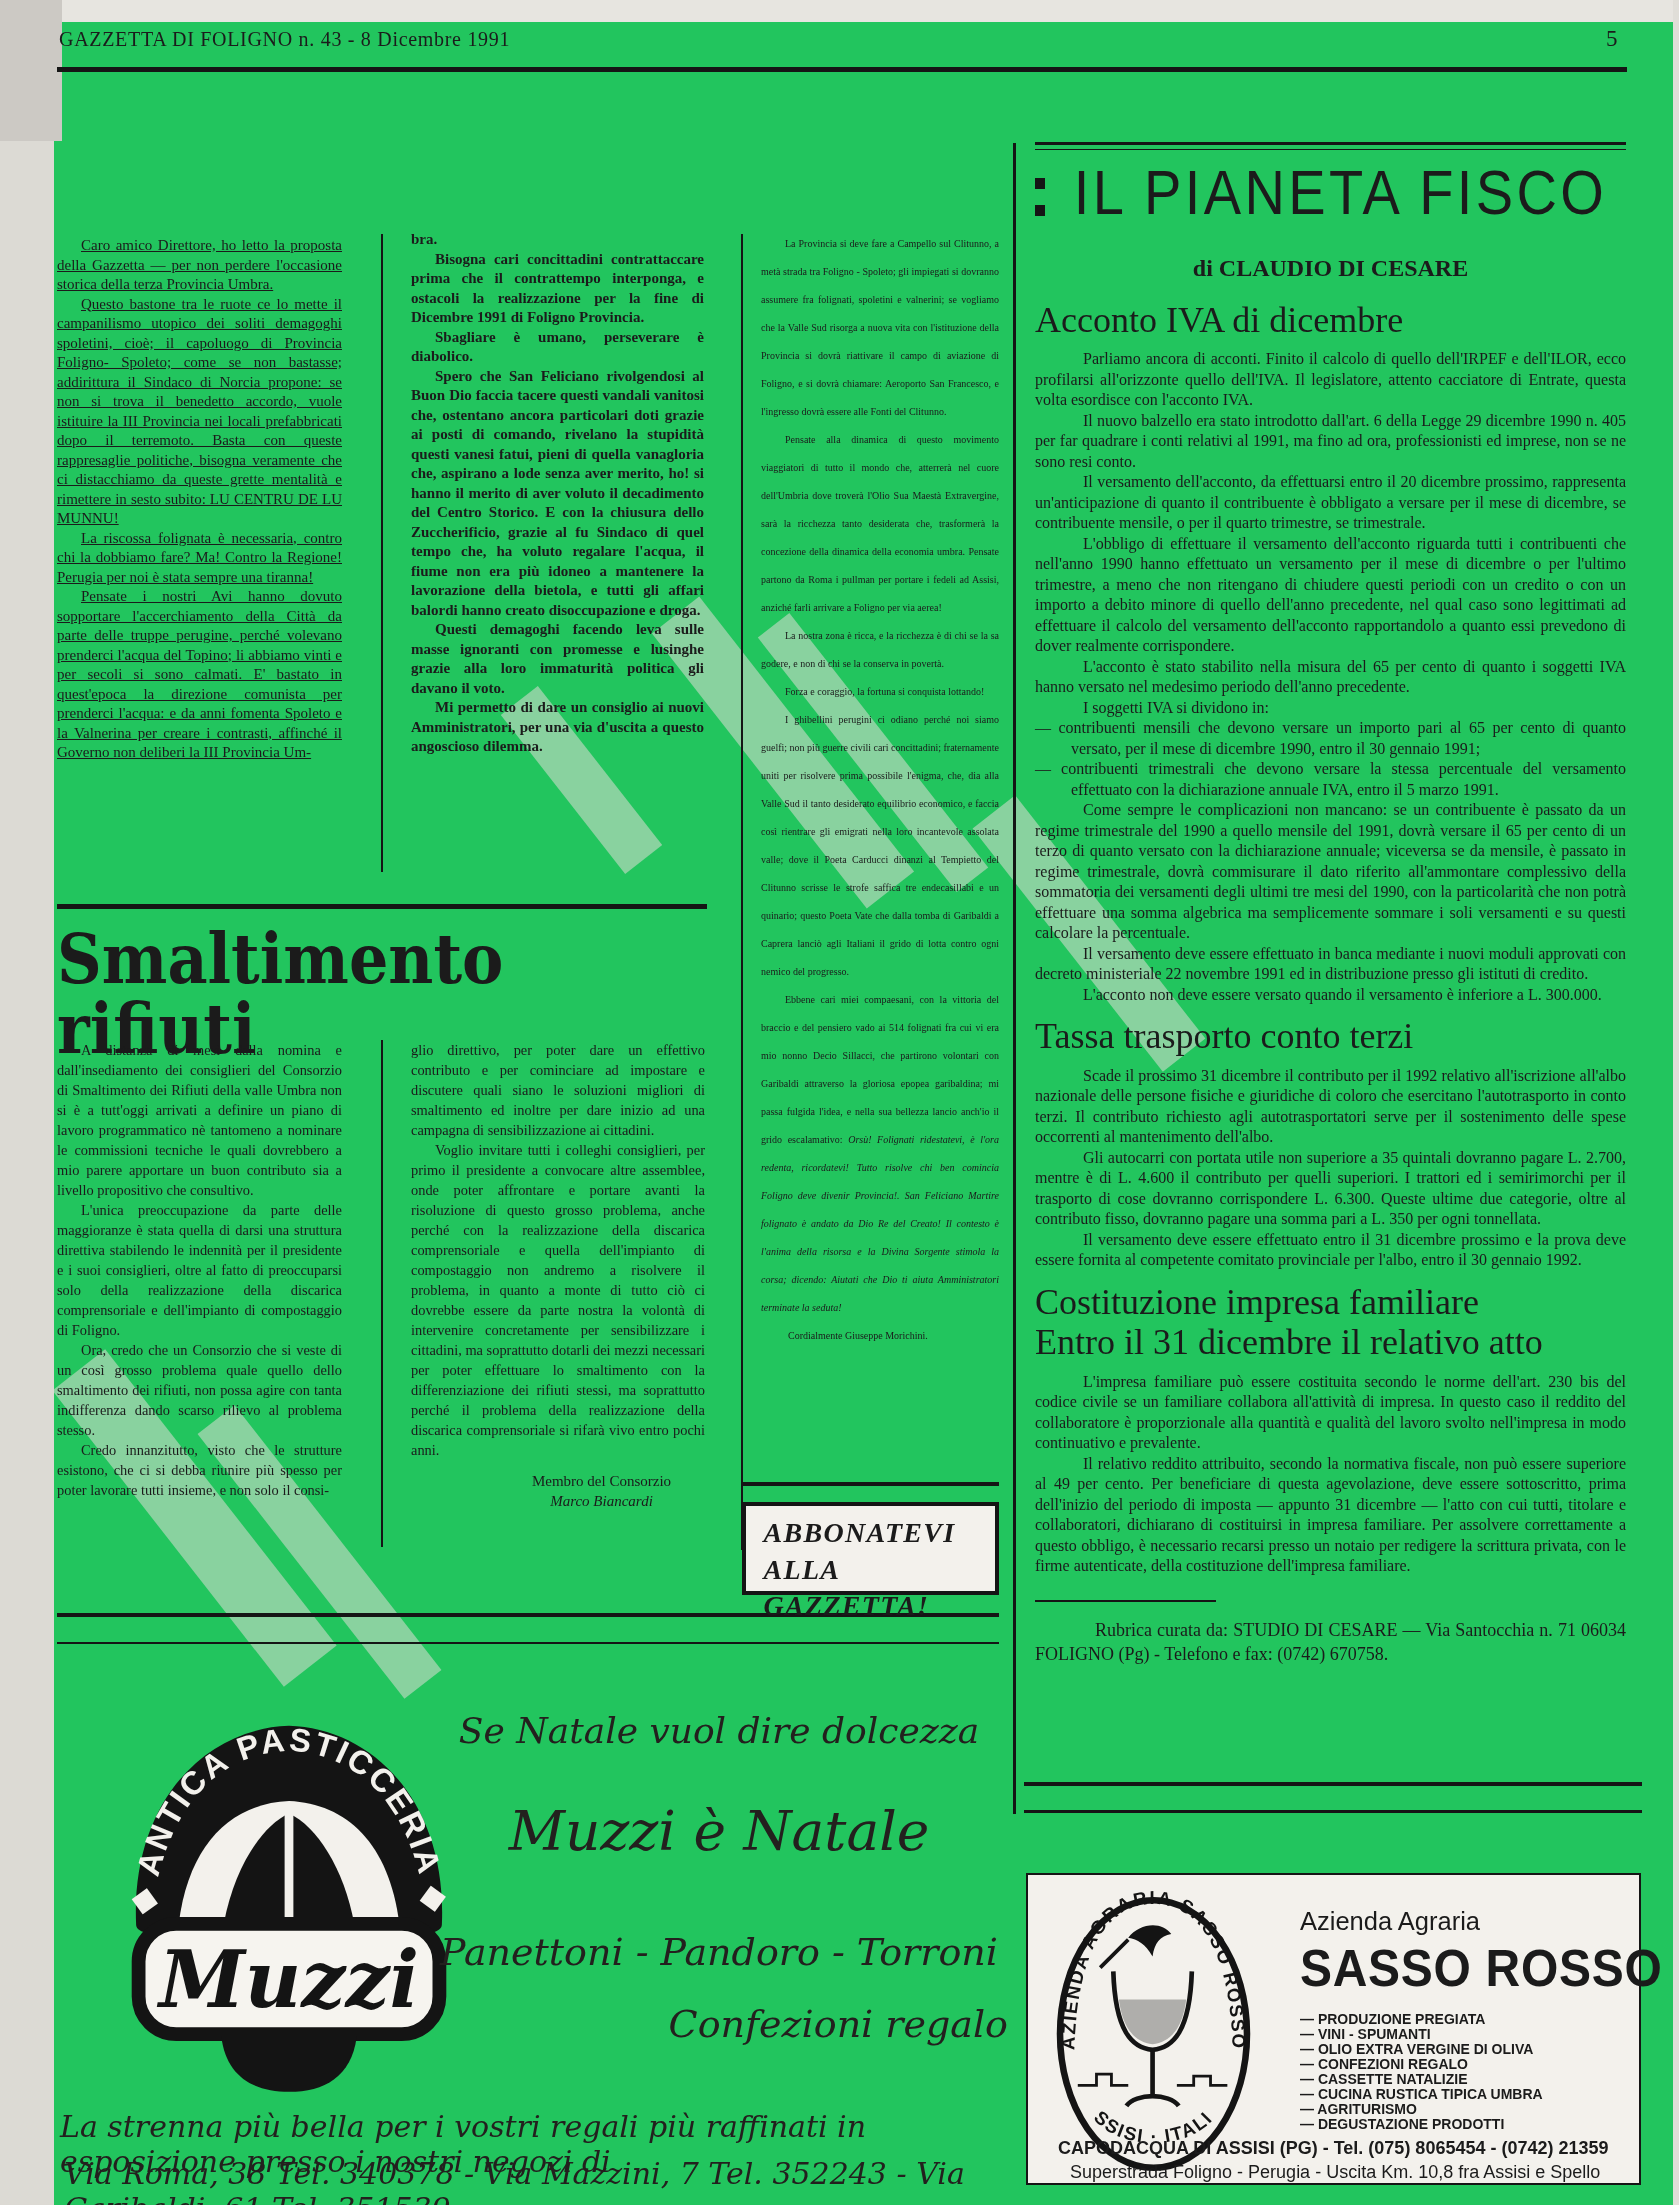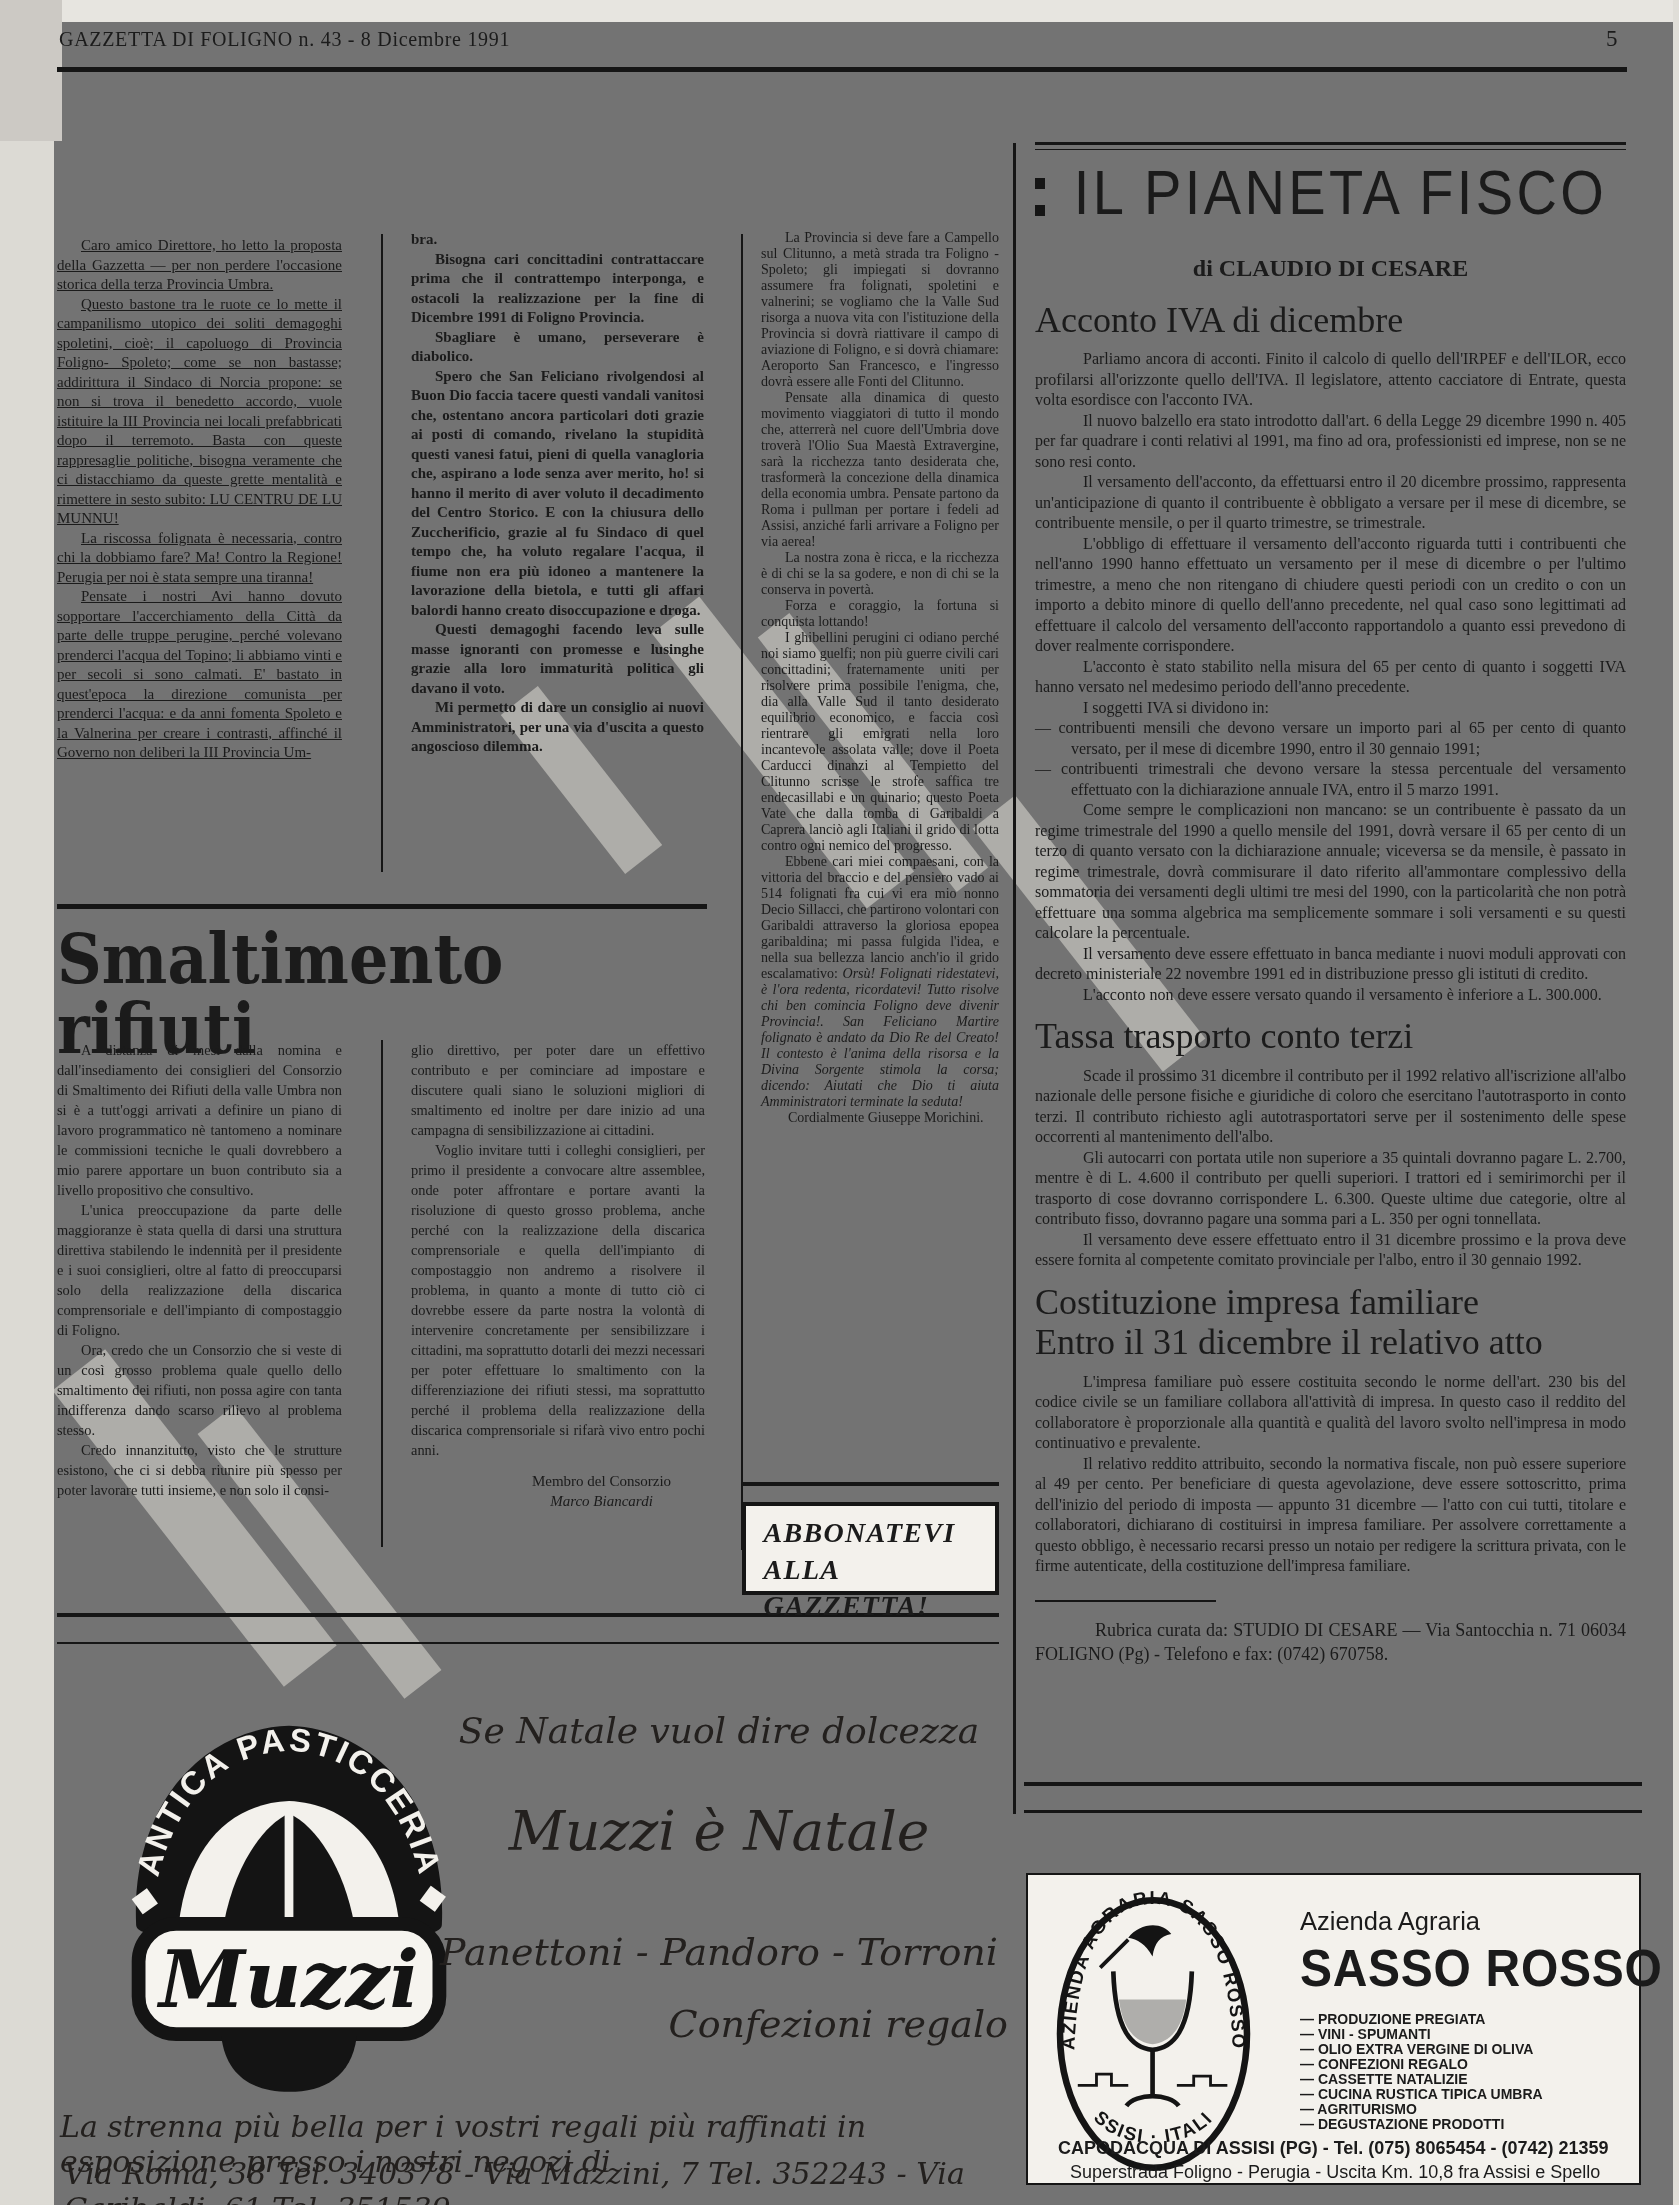--- a/index.html
+++ b/index.html
@@ -1,35 +1,35 @@
 <!DOCTYPE html>
 <html style="font-size:10.8px"><head>
 <meta charset="utf-8">
 <style>
   html,body{margin:0;padding:0;background:#8a8885;}
-  #page{position:relative;width:1680px;height:2205px;background:#737373;overflow:hidden;
+  #page{position:relative;width:1680px;height:2205px;background:#22c55e;overflow:hidden;
         font-family:"Liberation Serif",serif;color:#1b1b1b;}
   .abs{position:absolute;z-index:2;}
   .rule{position:absolute;background:#151515;z-index:1;}
   .stripe{position:absolute;background:#dedcd6;opacity:.55;transform:rotate(-38deg);z-index:0;}
   .edge{position:absolute;z-index:0;}
   .t{margin:0;text-align:justify;}
   .ind{text-indent:24px;}
   
   #masthead{left:59px;top:28px;font-size:20px;letter-spacing:0.7px;}
   #pageno{left:1606px;top:25.5px;font-size:23px;}
   
   #occ-title{left:57px;top:108px;width:942px;height:101px;}
   #occ-title span{display:block;font-family:"Liberation Sans",sans-serif;font-weight:bold;
      font-size:65px;line-height:1;letter-spacing:-2px;transform:scaleY(1.45);transform-origin:top left;
      text-align:justify;text-align-last:justify;width:942px;}
   .occ-col{font-size:15px;line-height:19.5px;}
   #occ-col1{left:57px;top:236px;width:285px;text-decoration:underline;}
   #occ-col2{left:411px;top:230px;width:293px;font-weight:bold;}
-  #occ-col3{left:761px;top:230px;width:238px;font-size:14px;line-height:16px;}
+  #occ-col3{left:761px;top:230px;width:238px;font-size:10px;line-height:28px;}
   .closing{text-indent:27px;}
   
   #smal-title{left:57px;top:925px;width:650px;height:81px;}
   #smal-title span{display:block;font-family:"DejaVu Serif",serif;font-weight:bold;font-size:62px;
      line-height:1;transform:scaleY(1.12);transform-origin:top left;width:650px;
      text-align:justify;text-align-last:justify;}
   .smal-col{font-size:14.4px;line-height:20px;}
   #smal-col1{left:57px;top:1040px;width:285px;}
   #smal-col2{left:411px;top:1040px;width:294px;}
   .sig{margin-top:10.8px;text-align:center;padding-left:87px;}

